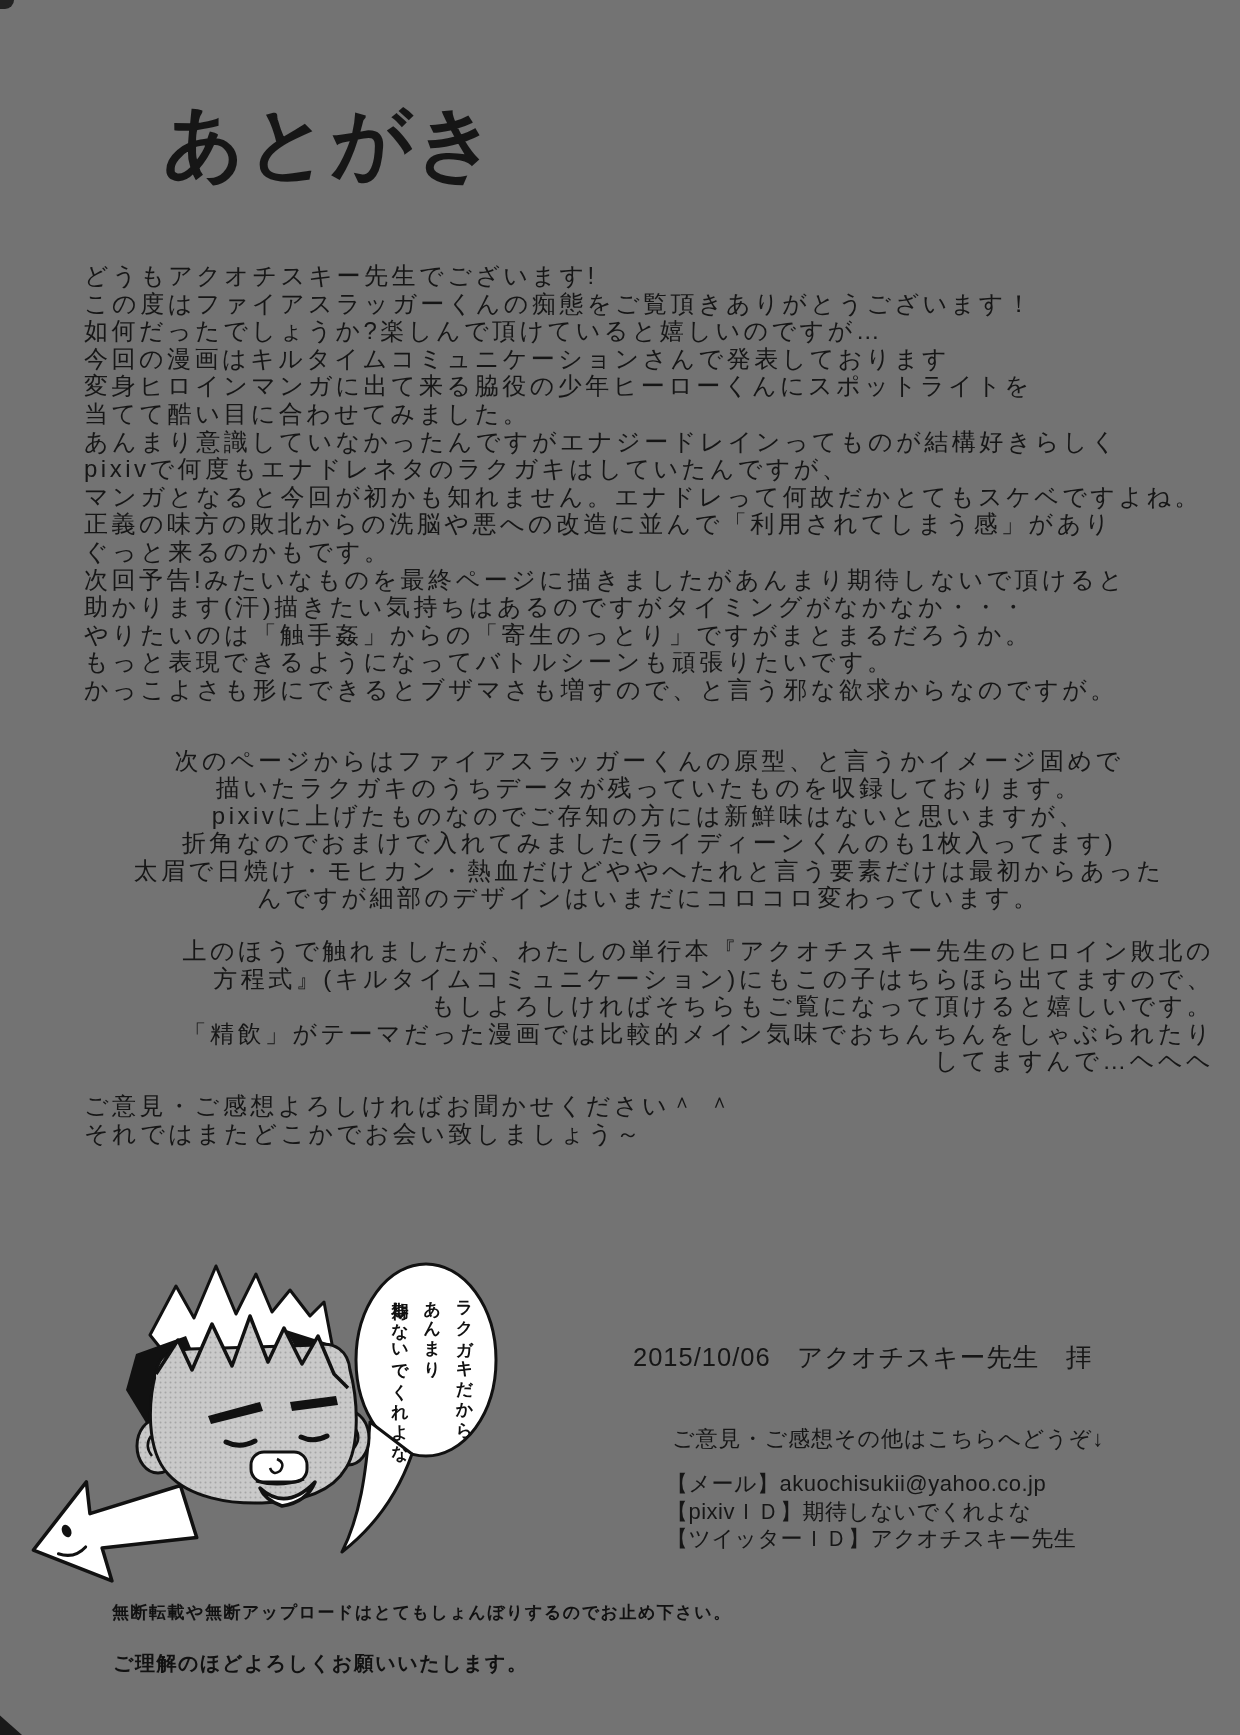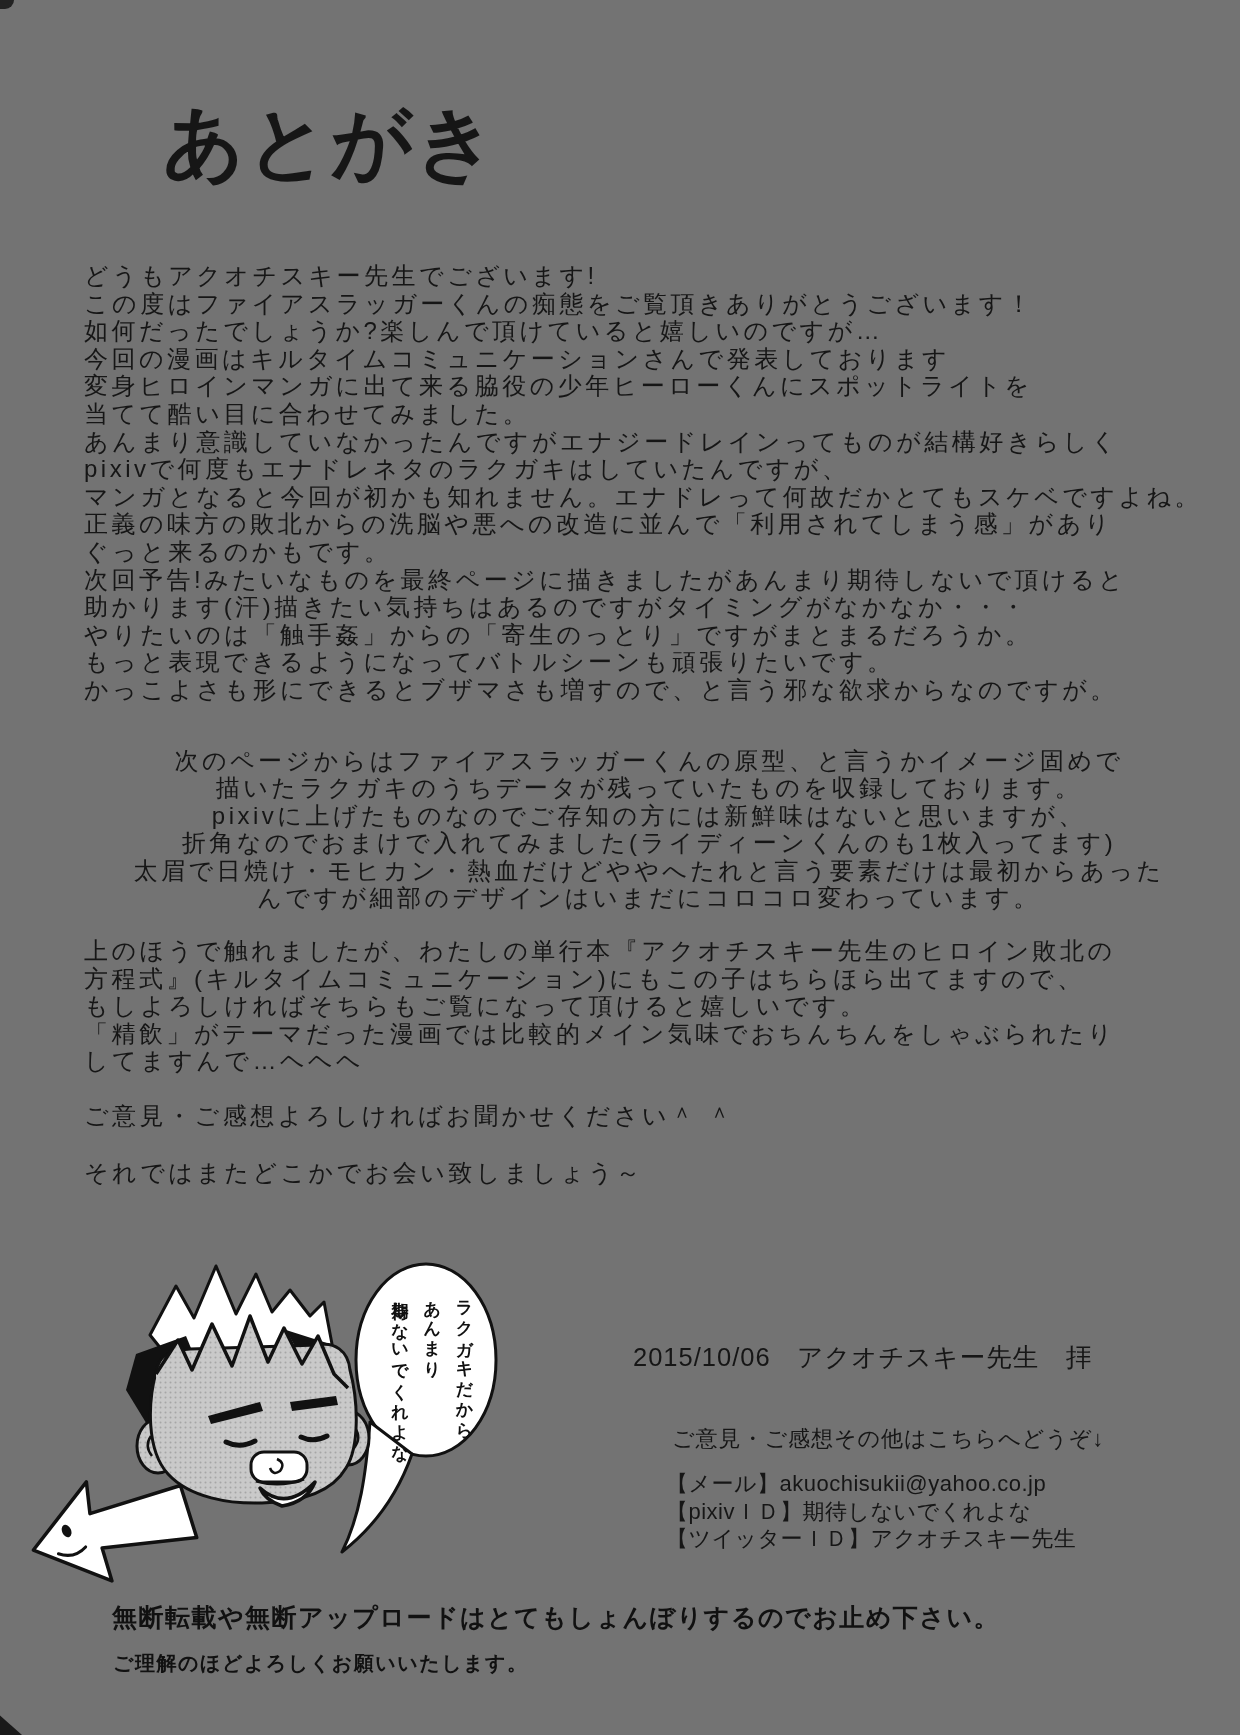--- a/index.html
+++ b/index.html
@@ -26,22 +26,22 @@
   .main-text{
     left:84px;top:262px;
     width:1130px;
     font-size:24px;line-height:27.6px;
     letter-spacing:3.5px;
     color:#161616;
   }
   .main-text .p1{}
   .main-text .p2{margin-bottom:43px;}
   .main-text .p3{margin-bottom:25px;text-align:center;}
-  .main-text .p4{margin-bottom:27px;}
-  .main-text .feedback{margin-bottom:29px;}
+  .main-text .p4{margin-bottom:17px;text-align:right;}
+  .main-text .feedback{}
 
   .cartoon{left:18px;top:1250px;width:500px;height:370px;}
   .bubble-text{
     left:378px;top:1288px;
     width:102px;height:205px;
     writing-mode:vertical-rl;
     font-size:17px;font-weight:bold;
     line-height:1.9;letter-spacing:1px;
     color:#111;
   }
@@ -57,21 +57,21 @@
     color:#161616;
   }
   .contact-lines{
     left:666px;top:1470px;
     font-size:22px;line-height:27.5px;
     letter-spacing:0.5px;
     color:#161616;
   }
   .footer-line1{
     left:112px;top:1601px;
-    font-size:25px;font-weight:bold;letter-spacing:1.5px;
+    font-size:17px;font-weight:bold;letter-spacing:1.5px;
     color:#111;
   }
   .footer-line2{
     left:113px;top:1650px;
     font-size:20px;font-weight:bold;letter-spacing:1.5px;
     color:#111;
   }
   .speck-tl{
     left:0;top:0;width:14px;height:9px;
     background:#222;border-radius:0 0 10px 0;

